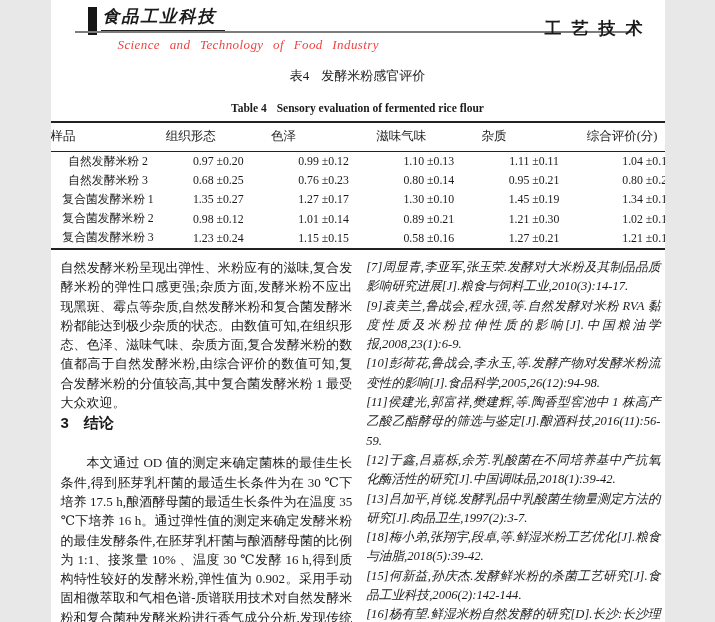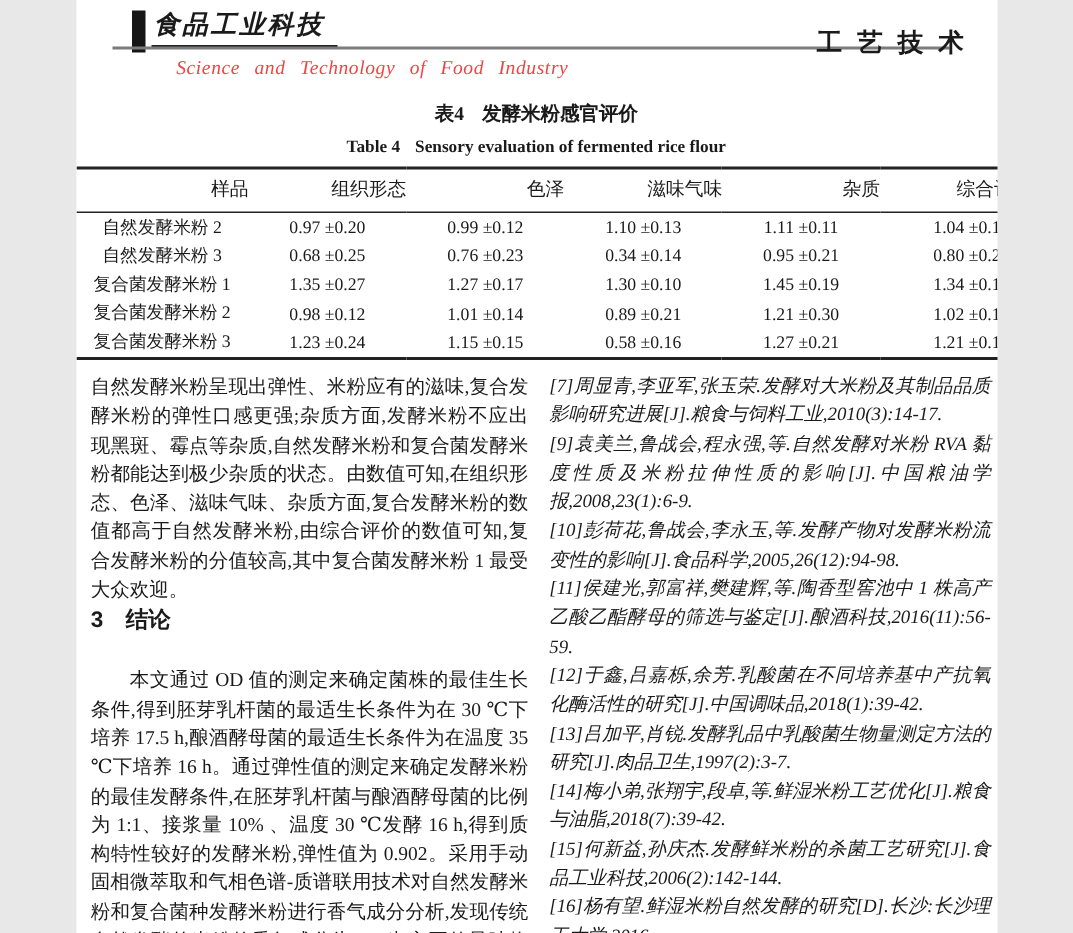--- a/index.html
+++ b/index.html
@@ -42,34 +42,34 @@
   .section-label {
     position: absolute; right: 12px; top: 17px;
     font-size: 17px; font-weight: bold;
     letter-spacing: 10px;
     font-family: "Liberation Sans", "DejaVu Sans", sans-serif;
     white-space: nowrap;
   }
 
   
   .table-block { margin-top: 7px; text-align: center; }
-  .caption-cn { font-size: 13px; font-weight: bold; }
+  .caption-cn { font-size: 13px; font-weight: normal; }
   .caption-cn .cap-label { margin-right: 12px; }
-  .caption-en { font-size: 11.5px; font-weight: bold; margin-top: 7px; }
+  .caption-en { font-size: 11.5px; font-weight: bold; margin-top: 17px; }
   .caption-en .cap-label { margin-right: 10px; }
   table.sensory {
     width: 658px; margin: 7px auto 0;
     border-collapse: collapse;
     border-top: 2px solid #222;
     border-bottom: 2px solid #222;
   }
   table.sensory th {
     font-weight: normal; font-size: 12.5px;
     padding: 5px 0 6px; border-bottom: 1.2px solid #222;
-    text-align: right;
+    text-align: left;
   }
   table.sensory td {
     font-size: 11.8px; padding: 1.6px 0;
     text-align: center; white-space: nowrap;
   }
   col.c-sample { width: 17.5%; }
   col.c-num    { width: 16%; }
   col.c-last   { width: 18.5%; }
 
   
@@ -140,21 +140,21 @@
           <td>0.97 ±0.20</td>
           <td>0.99 ±0.12</td>
           <td>1.10 ±0.13</td>
           <td>1.11 ±0.11</td>
           <td>1.04 ±0.14</td>
         </tr>
         <tr>
           <td>自然发酵米粉 3</td>
           <td>0.68 ±0.25</td>
           <td>0.76 ±0.23</td>
-          <td>0.34 ±0.14</td>
+          <td>0.80 ±0.14</td>
           <td>0.95 ±0.21</td>
           <td>0.80 ±0.21</td>
         </tr>
         <tr>
           <td>复合菌发酵米粉 1</td>
           <td>1.35 ±0.27</td>
           <td>1.27 ±0.17</td>
           <td>1.30 ±0.10</td>
           <td>1.45 ±0.19</td>
           <td>1.34 ±0.18</td>
@@ -187,19 +187,19 @@
       </h3>
       <p class="para indent">本文通过 OD 值的测定来确定菌株的最佳生长条件,得到胚芽乳杆菌的最适生长条件为在 30 ℃下培养 17.5 h,酿酒酵母菌的最适生长条件为在温度 35 ℃下培养 16 h。通过弹性值的测定来确定发酵米粉的最佳发酵条件,在胚芽乳杆菌与酿酒酵母菌的比例为 1:1、接浆量 10% 、温度 30 ℃发酵 16 h,得到质构特性较好的发酵米粉,弹性值为 0.902。采用手动固相微萃取和气相色谱-质谱联用技术对自然发酵米粉和复合菌种发酵米粉进行香气成分分析,发现传统自然发酵的米粉的香气成分为 10 种,主要的呈味物质有三种,为醇类和烷类,不含酯类物质;而通过复合菌种发酵的米粉香气成分达 18 种,主要的</p>
     </div>
     <div class="col-right">
       <p class="ref">[7]周显青,李亚军,张玉荣.发酵对大米粉及其制品品质影响研究进展[J].粮食与饲料工业,2010(3):14-17.</p>
       <p class="ref">[9]袁美兰,鲁战会,程永强,等.自然发酵对米粉 RVA 黏度性质及米粉拉伸性质的影响[J].中国粮油学报,2008,23(1):6-9.</p>
       <p class="ref">[10]彭荷花,鲁战会,李永玉,等.发酵产物对发酵米粉流变性的影响[J].食品科学,2005,26(12):94-98.</p>
       <p class="ref">[11]侯建光,郭富祥,樊建辉,等.陶香型窖池中 1 株高产乙酸乙酯酵母的筛选与鉴定[J].酿酒科技,2016(11):56-59.</p>
       <p class="ref">[12]于鑫,吕嘉栎,余芳.乳酸菌在不同培养基中产抗氧化酶活性的研究[J].中国调味品,2018(1):39-42.</p>
       <p class="ref">[13]吕加平,肖锐.发酵乳品中乳酸菌生物量测定方法的研究[J].肉品卫生,1997(2):3-7.</p>
-      <p class="ref">[14]梅小弟,张翔宇,段卓,等.鲜湿米粉工艺优化[J].粮食与油脂,2018(7):39-42.</p>
+      <p class="ref">[18]梅小弟,张翔宇,段卓,等.鲜湿米粉工艺优化[J].粮食与油脂,2018(5):39-42.</p>
       <p class="ref">[15]何新益,孙庆杰.发酵鲜米粉的杀菌工艺研究[J].食品工业科技,2006(2):142-144.</p>
       <p class="ref">[16]杨有望.鲜湿米粉自然发酵的研究[D].长沙:长沙理工大学,2016.</p>
     </div>
   </main>
 
 </div>
 
 </body></html>

